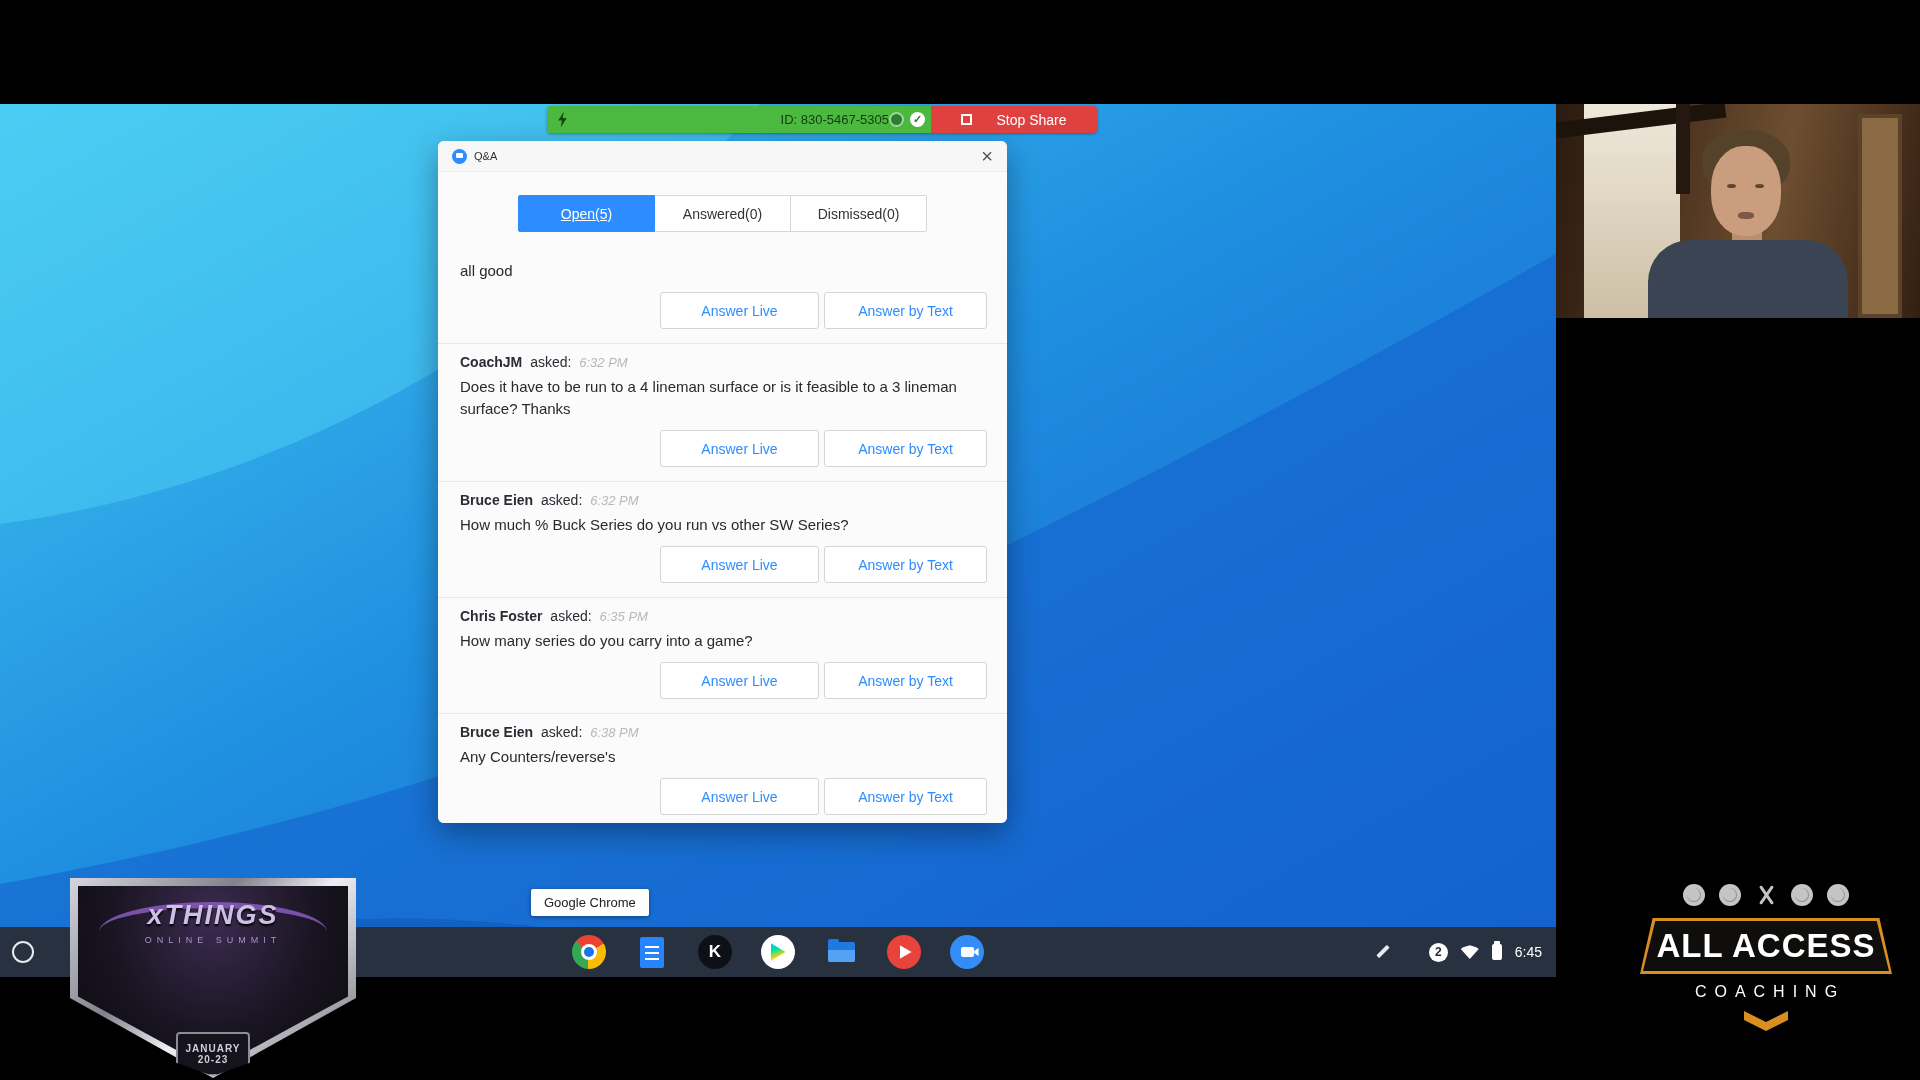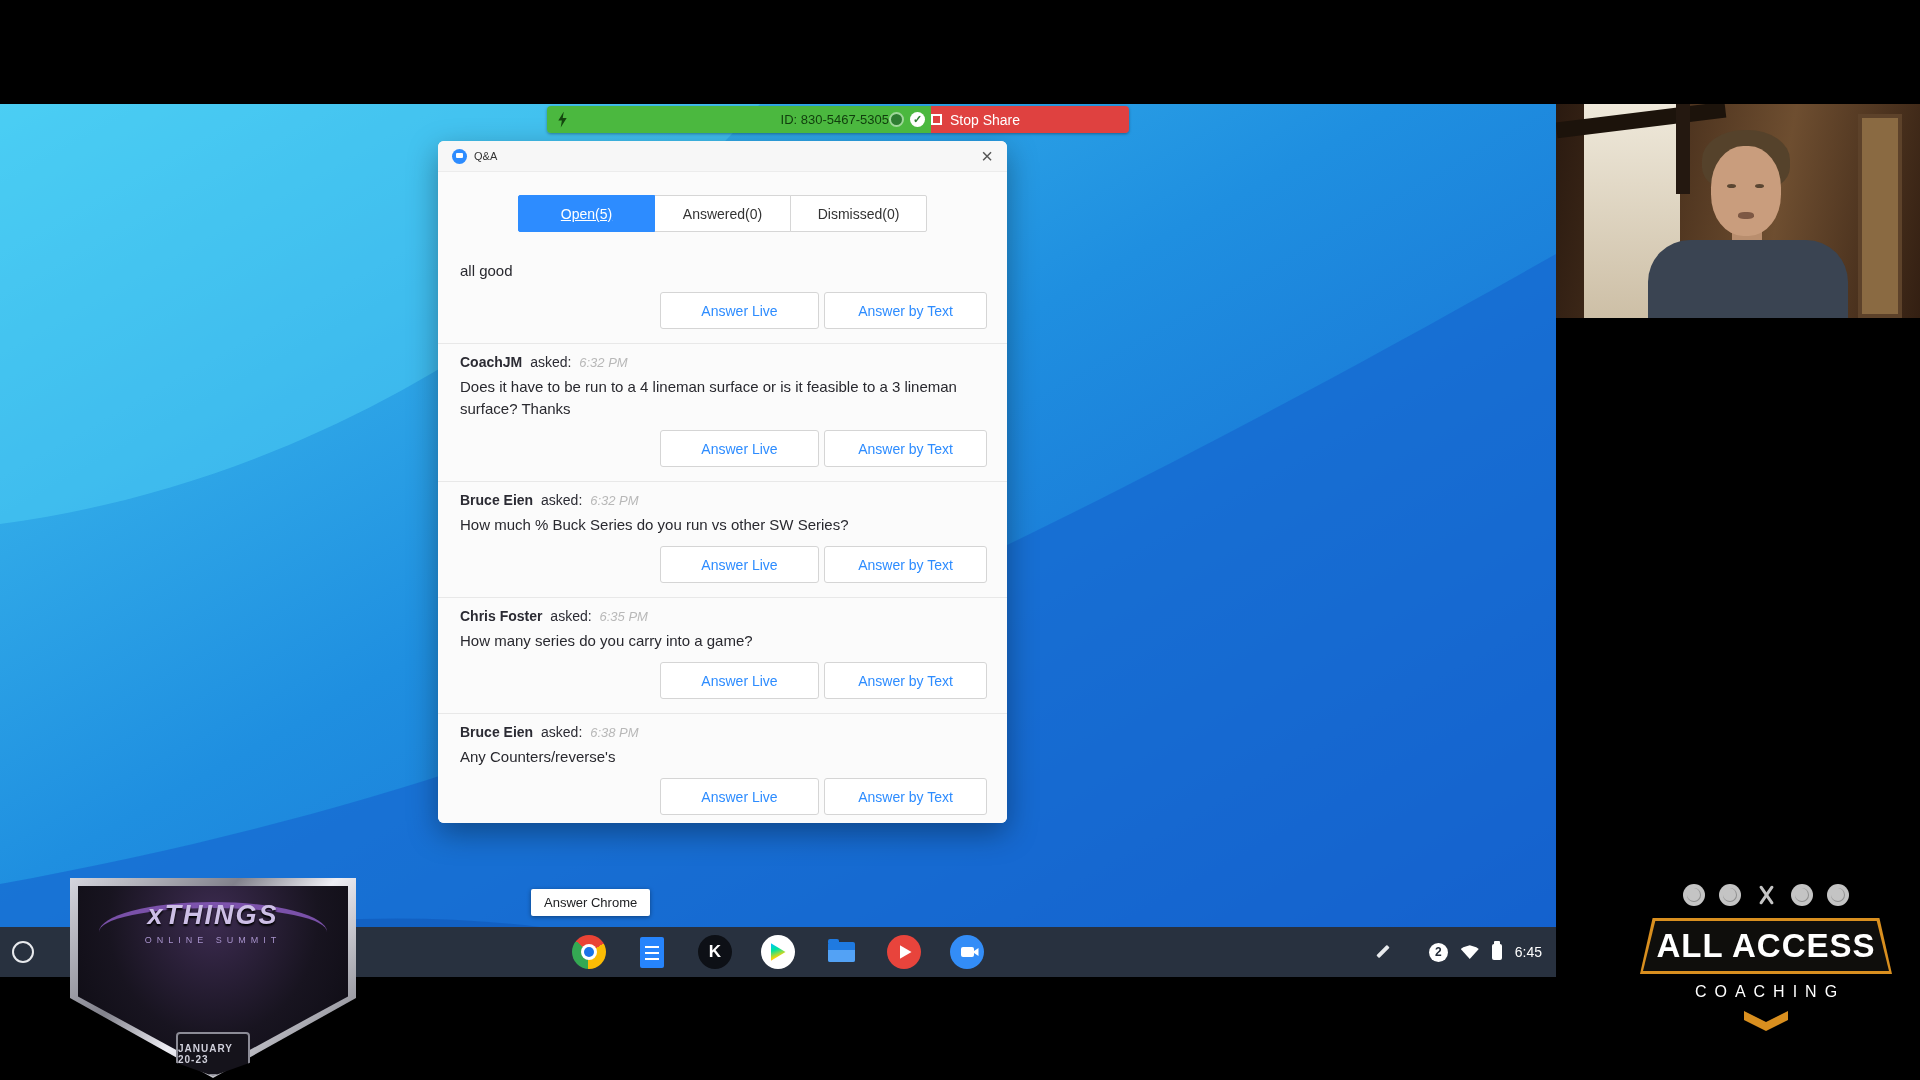--- a/index.html
+++ b/index.html
@@ -60,21 +60,21 @@
   
   .share-bar{position:absolute;left:547px;top:106px;height:27px;display:flex;z-index:7;border-radius:4px;overflow:hidden;
     box-shadow:0 1px 3px rgba(0,0,0,.35);}
   .share-green{width:384px;height:100%;background:var(--share-green);display:flex;align-items:center;position:relative;}
   .bolt{width:11px;height:16px;margin-left:10px;background:#14470f;
     clip-path:polygon(62% 0,12% 56%,44% 56%,34% 100%,88% 40%,52% 40%);}
   .share-id{flex:1;text-align:right;color:#103d0d;font-size:13px;}
   .mini-dot{width:15px;height:15px;border-radius:50%;margin-right:6px;}
   .dot-a{background:#2e7d32;border:2px solid #9fd79a;}
   .dot-b{background:#fff;color:#2e7d32;font-size:11px;font-weight:bold;display:flex;align-items:center;justify-content:center;}
-  .share-stop{width:198px;height:100%;background:var(--stop-red);display:flex;align-items:center;gap:8px;
+  .share-stop{width:166px;height:100%;background:var(--stop-red);display:flex;align-items:center;justify-content:center;gap:24px;
     color:#fff;font-size:14px;cursor:pointer;}
   .stop-square{width:11px;height:11px;border:2px solid #fff;}
 
   
   .qa-window{position:absolute;left:438px;top:141px;width:569px;height:682px;background:#fbfbfb;border-radius:6px;
     box-shadow:0 10px 30px rgba(0,0,0,.35);z-index:5;overflow:hidden;}
   .qa-header{height:31px;display:flex;align-items:center;padding:0 14px;background:#f7f7f7;border-bottom:1px solid #ececec;}
   .qa-dot{width:15px;height:15px;border-radius:50%;background:var(--accent-blue);margin-right:7px;position:relative;}
   .qa-dot::after{content:"";position:absolute;left:4px;top:4px;width:7px;height:5px;background:#fff;border-radius:1px;}
   .qa-title{font-size:11px;color:#333;}
@@ -138,21 +138,21 @@
   .ws-swoosh{position:absolute;left:10%;top:12%;width:80%;height:30%;border-radius:50%;
     border-top:6px solid #8a5bbf;opacity:.85;}
   .ws-text{position:absolute;left:0;top:26px;width:100%;text-align:center;}
   .ws-wings{font-size:34px;font-weight:bold;font-style:italic;letter-spacing:2px;
     color:#e3e3ec;text-shadow:0 2px 2px #000,0 0 6px #8a5bbf;}
   .ws-xthings{font-size:27px;font-weight:bold;font-style:italic;letter-spacing:2px;color:#cdbfe6;
     text-shadow:0 2px 2px #000;margin-top:-4px;}
   .ws-summit{font-size:9px;letter-spacing:5px;color:#a893cc;margin-top:4px;}
   .ws-banner{position:absolute;left:50%;transform:translateX(-50%);bottom:2px;width:74px;height:44px;
     background:#15131b;border:2px solid #8c8c96;border-radius:4px;clip-path:polygon(0 0,100% 0,100% 70%,50% 100%,0 70%);
-    display:flex;flex-direction:column;justify-content:center;}
+    display:flex;flex-direction:column;align-items:center;justify-content:center;}
   .ws-banner div{color:#cfcfda;font-size:10px;font-weight:bold;letter-spacing:1px;}
 </style>
 </head>
 <body>
 
 <div class="stage">
 
   <div class="desktop">
     <svg class="wallpaper" width="1556" height="873" viewBox="0 0 1556 873" preserveAspectRatio="none">
       <defs>
@@ -305,21 +305,21 @@
         <div class="q-text">Any Counters/reverse's</div>
         <div class="q-actions">
           <button class="ans-btn btn-live">Answer Live</button>
           <button class="ans-btn btn-text">Answer by Text</button>
         </div>
       </div>
 
     </div>
   </div>
 
-  <div class="tooltip">Answer Chrome</div>
+  <div class="tooltip">Google Chrome</div>
 
   <div class="aa-logo">
     <div class="aa-icons">
       <div class="aa-ball"></div>
       <div class="aa-ball"></div>
       <div class="aa-sticks"></div>
       <div class="aa-ball"></div>
       <div class="aa-ball"></div>
     </div>
     <div class="aa-plaque">

